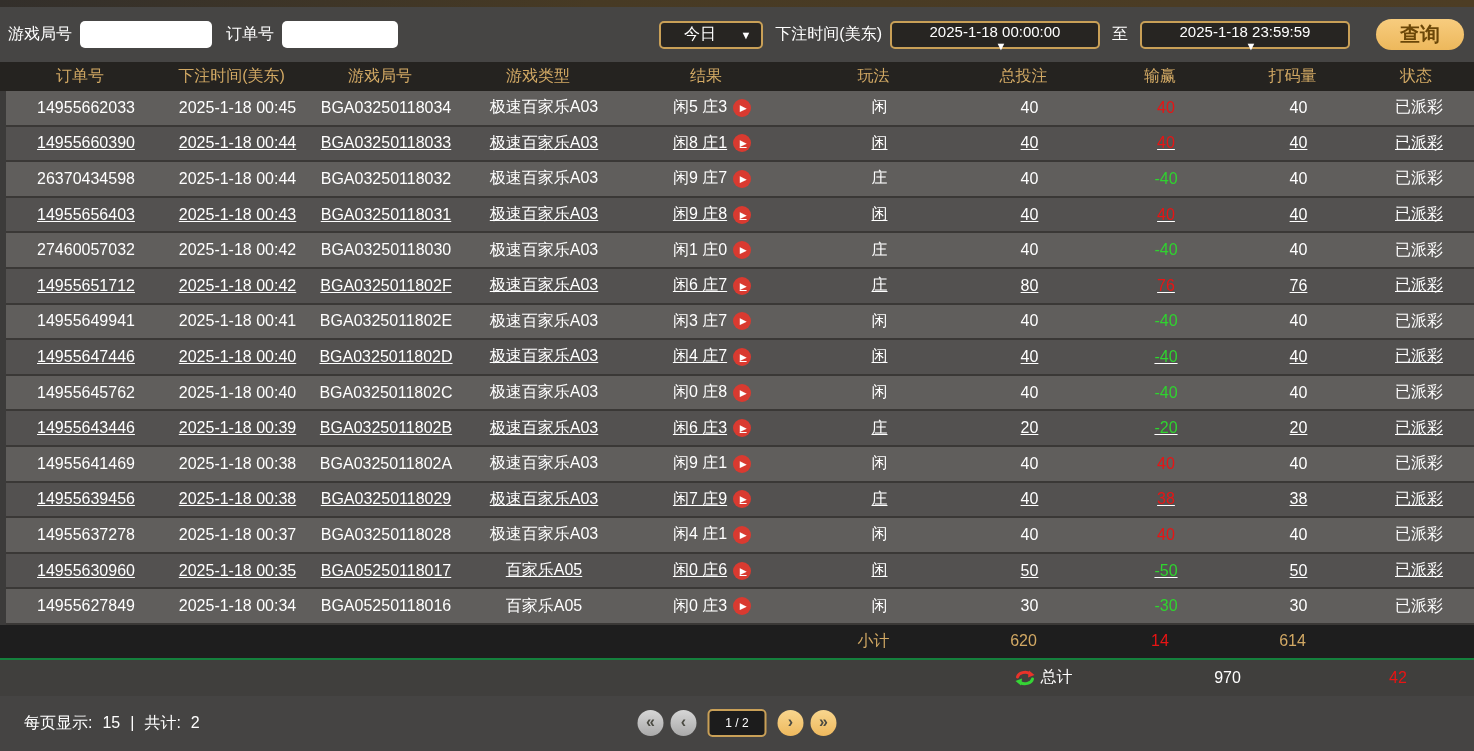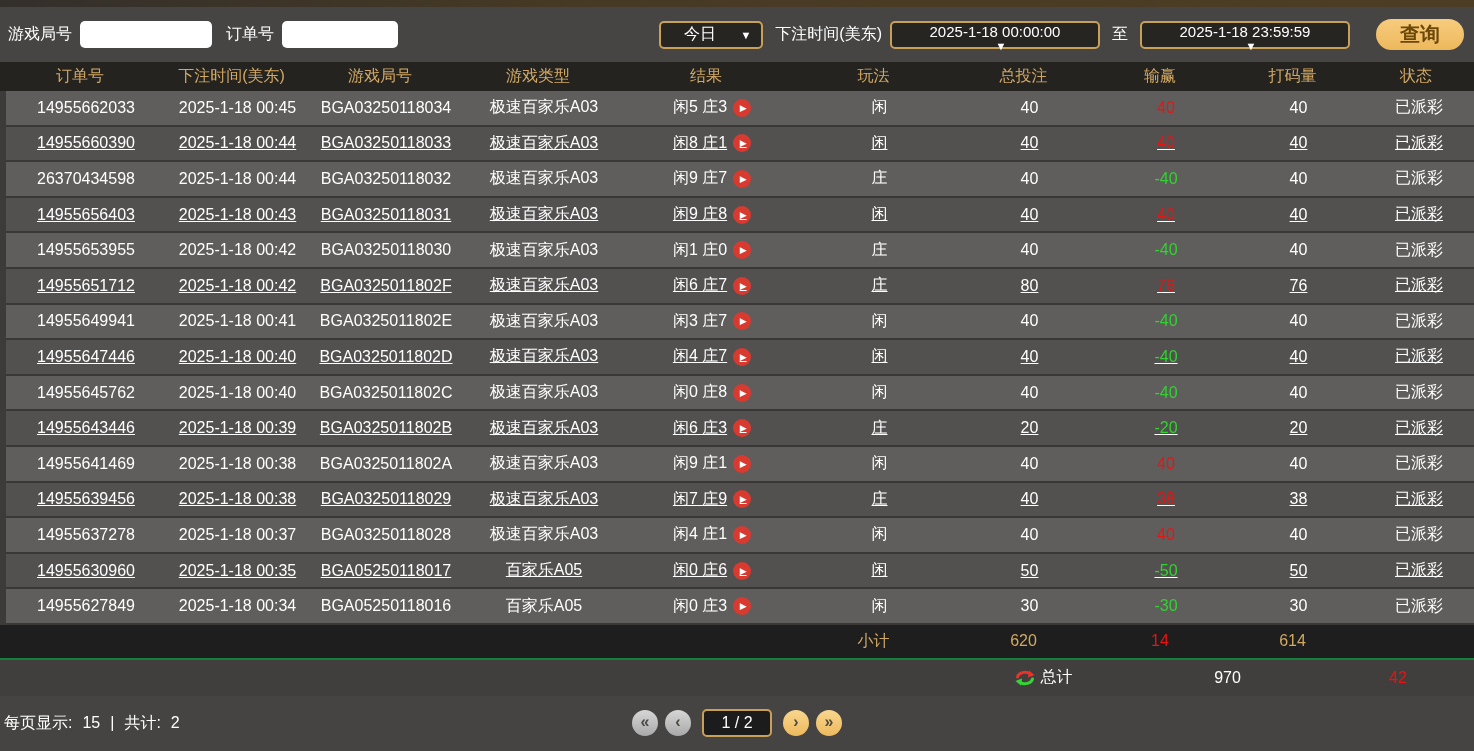--- a/index.html
+++ b/index.html
@@ -83,38 +83,38 @@
     height:35px;background:#1e1e1e;color:var(--gold);
     border-bottom:2px solid #15803d;
   }
   .total-row{
     height:36px;background:#403f3d;color:#fff;gap:34px;
   }
   .refresh-icon{cursor:pointer;display:inline-flex;}
   
   .footer{
     height:55px;position:relative;display:flex;align-items:center;
-    background:#454443;padding:0 4px;
+    background:#454443;padding:0 24px;
   }
   .footer-info{display:flex;align-items:center;gap:10px;}
   .pager{
     position:absolute;left:50%;top:50%;transform:translate(-50%,-50%);
     display:flex;align-items:center;gap:7px;
   }
   .pg-btn{
     width:26px;height:26px;border-radius:50%;border:none;cursor:pointer;
     display:flex;align-items:center;justify-content:center;
     font-size:16px;font-weight:bold;color:#4a4a42;line-height:1;padding-bottom:2px;
   }
   .pg-btn.gray{background:linear-gradient(#d6d6d6,#a9a9a9);}
   .pg-btn.gold{background:linear-gradient(#f8d68e,#eeb95e);}
   .page-box{
-    width:70px;height:28px;margin:0 4px;
+    width:59px;height:28px;margin:0 4px;
     background:#1c1c1c;border:2px solid var(--gold-border);border-radius:5px;
-    display:flex;align-items:center;justify-content:center;color:#fff;font-size:16px;
+    display:flex;align-items:center;justify-content:center;color:#fff;font-size:12px;
   }
 </style>
 </head>
 <body>
 
 <div class="top-strip"></div>
 
 <div class="toolbar">
   <span class="tb-label">游戏局号</span>
   <input class="tb-input round" type="text" placeholder="" style="">
@@ -210,21 +210,21 @@
       <span class="play-icon">▶</span>
     </div>
     <div class="cell">闲</div>
     <div class="cell">40</div>
     <div class="cell red">40</div>
     <div class="cell">40</div>
     <div class="cell">已派彩</div>
   </div>
 
   <div class="grid trow odd">
-    <div class="cell">14955653955</div>
+    <div class="cell">27460057032</div>
     <div class="cell">2025-1-18 00:42</div>
     <div class="cell">BGA03250118030</div>
     <div class="cell">极速百家乐A03</div>
     <div class="cell">
       <span>闲1 庄0</span>
       <span class="play-icon">▶</span>
     </div>
     <div class="cell">庄</div>
     <div class="cell">40</div>
     <div class="cell green">-40</div>

